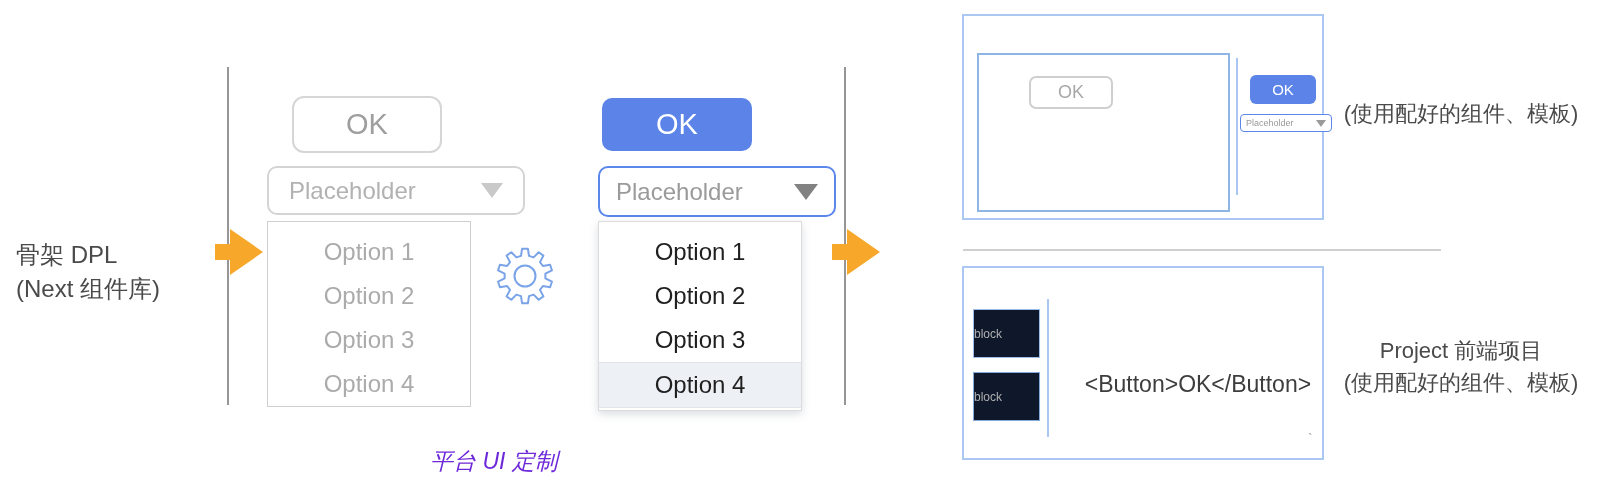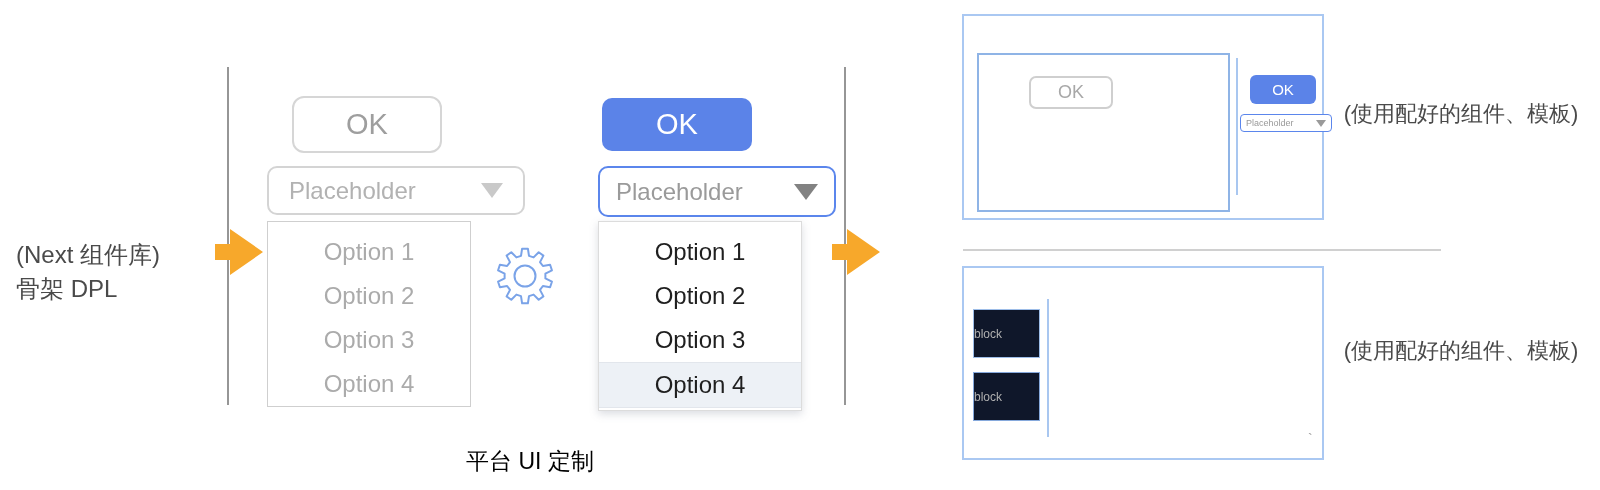--- a/index.html
+++ b/index.html
@@ -2,21 +2,21 @@
 <html><head>
 <meta charset="utf-8">
 <style>
   html,body{margin:0;padding:0;background:#fff;}
   body{font-family:"Liberation Sans","DejaVu Sans",sans-serif;}
   #canvas{position:relative;width:1600px;height:490px;background:#fff;overflow:hidden;}
   .abs{position:absolute;}
   .vline{width:2px;background:#969696;}
   .label{color:#4a4a4a;font-size:24px;line-height:34px;}
   .label-center{color:#4a4a4a;font-size:22px;line-height:32px;text-align:center;white-space:nowrap;}
-  .caption{color:#000000;font-size:23px;text-align:center;}
+  .caption{color:#6d28d9;font-size:23px;text-align:left;font-style:italic;}
   
   .btn-grey{border:2px solid #d6d6d6;border-radius:12px;background:#fff;color:#9e9e9e;
     font-size:29px;display:flex;align-items:center;justify-content:center;}
   .sel-grey{border:2px solid #d4d4d4;border-radius:10px;background:#fff;color:#b2b2b2;
     font-size:24px;display:flex;align-items:center;padding:0 20px;}
   .list-grey{border:1px solid #cfcfcf;background:#fff;padding-top:8px;}
   .list-grey .row{height:44px;display:flex;align-items:center;justify-content:center;
     color:#ababab;font-size:24px;}
   
   .btn-blue{background:#5b83e8;border-radius:10px;color:#fff;font-size:29px;
@@ -47,22 +47,22 @@
   .code{color:#3d3d3d;font-size:23px;line-height:29px;white-space:pre;}
   .hdivider{height:2px;background:#d0d0d0;}
   .stray{color:#9a9a9a;font-size:14px;}
 </style>
 </head>
 <body>
 
 <div id="canvas">
 
   <div class="abs label" style="left:16px;top:238px;width:210px;">
+    <div>骨架 DPL</div>
     <div>(Next 组件库)</div>
-    <div>骨架 DPL</div>
   </div>
 
   <div class="abs vline" style="left:227px;top:67px;height:338px;"></div>
   <div class="abs vline" style="left:844px;top:67px;height:338px;"></div>
 
   <svg class="abs" style="left:215px;top:227px;" width="48" height="50" viewBox="0 0 48 50">
     <polygon points="0,17 15,17 15,2 48,25 15,48 15,33 0,33" fill="#f7a82b"></polygon>
   </svg>
 
   <svg class="abs" style="left:832px;top:227px;" width="48" height="50" viewBox="0 0 48 50">
@@ -148,23 +148,25 @@
 
   <div class="abs bluebox" style="left:962px;top:266px;width:358px;height:190px;">
     <div class="abs block-box" style="left:9px;top:41px;width:65px;height:47px;">
       <span>block</span>
     </div>
     <div class="abs block-box" style="left:9px;top:104px;width:65px;height:47px;border-color:#86a9dc;">
       <span>block</span>
     </div>
     <div class="abs bdivider" style="left:83px;top:31px;height:138px;"></div>
     <div class="abs code" style="left:108px;top:44px;">
+      <div>  &lt;Button&gt;OK&lt;/Button&gt;</div>
       
       
     </div>
     <div class="abs stray" style="left:344px;top:163px;">`</div>
   </div>
 
   <div class="abs label-center" style="left:1322px;top:335px;width:278px;">
+    <div>Project 前端项目</div>
     <div>(使用配好的组件、模板)</div>
   </div>
 
 </div>
 
 </body></html>

